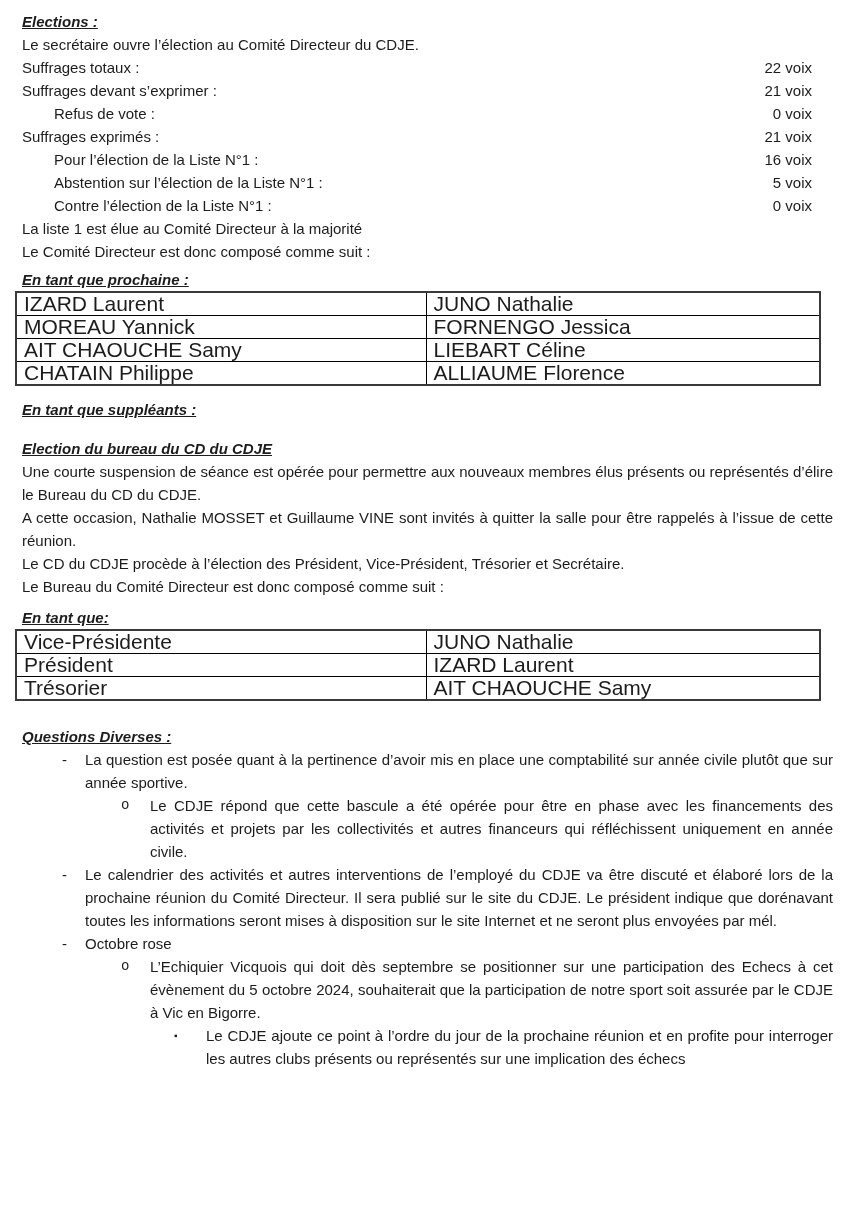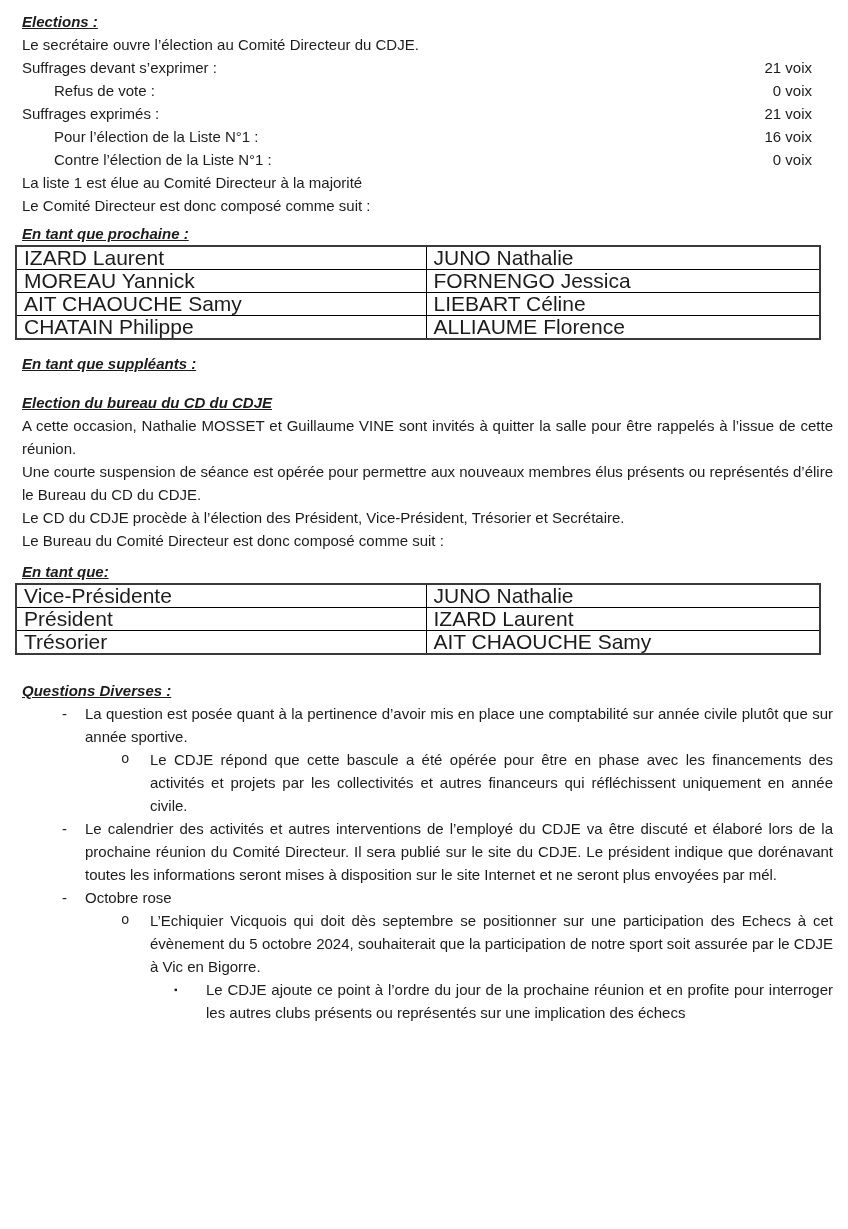--- a/index.html
+++ b/index.html
@@ -70,34 +70,42 @@
 </head>
 <body>
 
 <div class="page">
 
   <h2 class="hd">Elections :</h2>
   <p class="line">Le secrétaire ouvre l’élection au Comité Directeur du CDJE.</p>
 
   <div class="votes">
     <div class="vote-line">
+      <span class="vlabel">Suffrages totaux :</span>
+      <span class="vvalue">22 voix</span>
+    </div>
+    <div class="vote-line">
       <span class="vlabel">Suffrages devant s’exprimer :</span>
       <span class="vvalue">21 voix</span>
     </div>
     <div class="vote-line ind">
       <span class="vlabel">Refus de vote :</span>
       <span class="vvalue">0 voix</span>
     </div>
     <div class="vote-line">
       <span class="vlabel">Suffrages exprimés :</span>
       <span class="vvalue">21 voix</span>
     </div>
     <div class="vote-line ind">
       <span class="vlabel">Pour l’élection de la Liste N°1 :</span>
       <span class="vvalue">16 voix</span>
+    </div>
+    <div class="vote-line ind">
+      <span class="vlabel">Abstention sur l’élection de la Liste N°1 :</span>
+      <span class="vvalue">5 voix</span>
     </div>
     <div class="vote-line ind">
       <span class="vlabel">Contre l’élection de la Liste N°1 :</span>
       <span class="vvalue">0 voix</span>
     </div>
   </div>
 
   <p class="line gap-liste">La liste 1 est élue au Comité Directeur à la majorité</p>
   <p class="line gap-compose">Le Comité Directeur est donc composé comme suit :</p>
 
@@ -123,22 +131,22 @@
     <tr>
       <td>CHATAIN Philippe</td>
       <td>ALLIAUME Florence</td>
     </tr>
   </tbody>
     </table>
 
   <h2 class="hd hd-suppleants">En tant que suppléants :</h2>
 
   <h2 class="hd hd-bureau">Election du bureau du CD du CDJE</h2>
+  <p class="para">Une courte suspension de séance est opérée pour permettre aux nouveaux membres élus présents ou représentés d’élire le Bureau du CD du CDJE.</p>
   <p class="para">A cette occasion, Nathalie MOSSET et Guillaume VINE sont invités à quitter la salle pour être rappelés à l’issue de cette réunion.</p>
-  <p class="para">Une courte suspension de séance est opérée pour permettre aux nouveaux membres élus présents ou représentés d’élire le Bureau du CD du CDJE.</p>
   <p class="para">Le CD du CDJE procède à l’élection des Président, Vice-Président, Trésorier et Secrétaire.</p>
 
   <p class="line gap-bureau-compose">Le Bureau du Comité Directeur est donc composé comme suit :</p>
 
   <h2 class="hd hd-entantque">En tant que:</h2>
   <table class="tbl">
     <colgroup>
         <col style="width:410px">
         <col>
       </colgroup>

